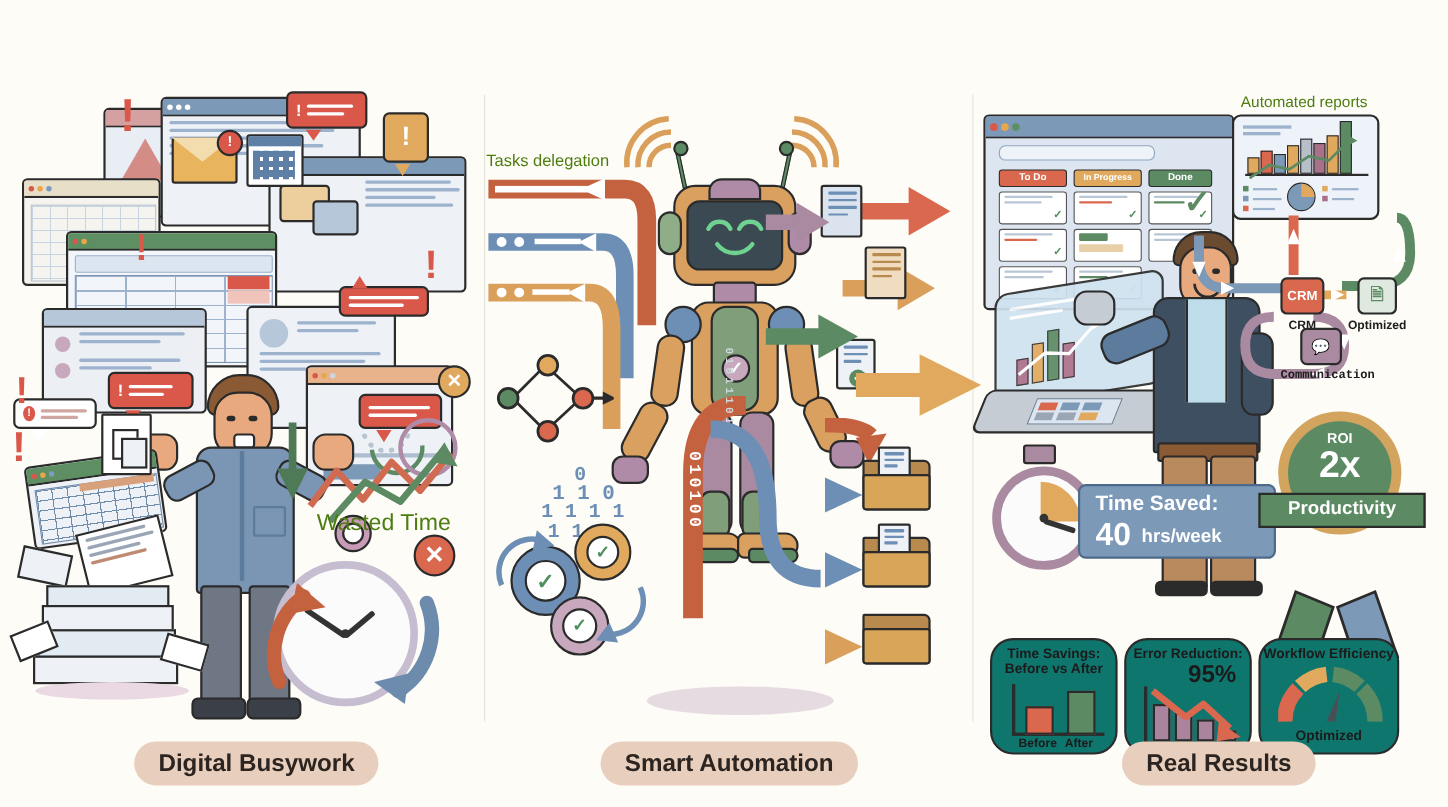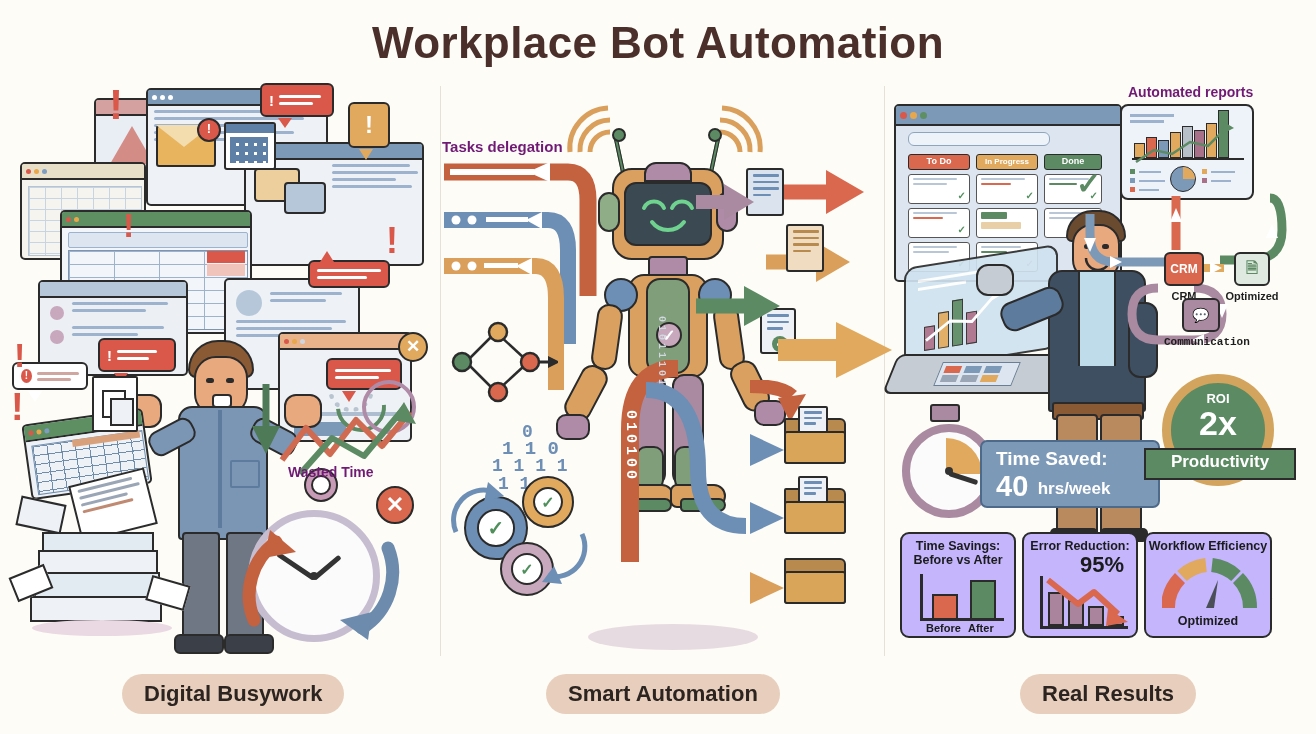--- a/index.html
+++ b/index.html
@@ -54,21 +54,21 @@
 
   .excl{position:absolute;color:#d9584a;font-weight:bold;line-height:.9;}
 
   
   .tri-warn{position:absolute;width:0;height:0;border-left:22px solid transparent;border-right:22px solid transparent;border-bottom:38px solid #d48c86;}
   .paper{position:absolute;background:#fff;border:2px solid #2b2b2b;box-sizing:border-box;}
 
   .clockface{position:absolute;border-radius:50%;background:#fbfbfb;border:7px solid #c6bdd0;box-sizing:border-box;}
   .hand{position:absolute;background:#333;transform-origin:left center;border-radius:2px;}
 
-  .label-dark{position:absolute;color:#701a75;font-weight:bold;}
+  .label-dark{position:absolute;color:#4d7c0f;font-weight:normal;}
 
   .circx{position:absolute;border-radius:50%;background:#e0a95e;border:2px solid #2b2b2b;color:#fff;font-weight:bold;text-align:center;box-sizing:border-box;}
 
   
   .rb{position:absolute;box-sizing:border-box;border:2.5px solid #2b2b2b;}
   .shadow{position:absolute;border-radius:50%;background:#e7dbe2;}
 
   .gear{position:absolute;border-radius:50%;border:2.5px solid #2b2b2b;box-sizing:border-box;display:flex;align-items:center;justify-content:center;}
   .gear .inner{width:56%;height:56%;border-radius:50%;background:#fff;border:2px solid #2b2b2b;display:flex;align-items:center;justify-content:center;color:#4f8f5b;font-weight:bold;}
 
@@ -83,37 +83,36 @@
 
   
   .kancol{position:absolute;border-radius:3px;color:#fff;font-size:9px;font-weight:bold;text-align:center;border:1.5px solid #2b2b2b;box-sizing:border-box;line-height:13px;}
   .kcard{position:absolute;background:#fff;border:1.5px solid #555;border-radius:3px;box-sizing:border-box;}
   .kcard .kl{height:2px;background:#b9c6d6;margin:3px 4px;border-radius:1px;}
   .check{color:#4f8f5b;font-weight:bold;}
 
   .node{position:absolute;border-radius:6px;border:2.5px solid #2b2b2b;box-sizing:border-box;display:flex;align-items:center;justify-content:center;color:#fff;font-weight:bold;font-size:12px;}
   .nodelbl{position:absolute;font-size:11px;font-weight:bold;color:#1d1d1d;text-align:center;white-space:nowrap;}
 
-  .statcard{position:absolute;background:#c4b5fd;border:2.5px solid #2b2b2b;border-radius:9px;box-sizing:border-box;}
+  .statcard{position:absolute;background:#0f766e;border:2.5px solid #2b2b2b;border-radius:21px;box-sizing:border-box;margin-top:48px;}
   .stat-title{font-size:12.5px;font-weight:bold;color:#1b1b1b;text-align:center;line-height:14px;padding-top:5px;}
   .axis{position:absolute;background:#2b2b2b;}
   .bar2{position:absolute;border:2px solid #2b2b2b;box-sizing:border-box;}
   .bname{position:absolute;font-size:11px;font-weight:bold;color:#1b1b1b;}
   .medal{position:absolute;border-radius:50%;background:#5b8a63;border:9px solid #d2a45e;box-sizing:border-box;text-align:center;color:#fff;}
 
   .ts-badge{position:absolute;background:#7d99b8;border:2.5px solid #4e6a8a;border-radius:7px;box-sizing:border-box;color:#fff;}
 
   .person{position:absolute;}
 </style>
 </head>
 <body>
 
 <div class="stage">
 
-  <div class="title">Workplace Bot Automation</div>
 
   <div class="divider" style="left:440px;"></div>
   <div class="divider" style="left:884px;"></div>
 
   <div class="panel" id="panel-left">
 
     <div class="win" style="left:86px;top:18px;width:150px;height:100px;background:#e9eef5;">
       <div class="bar" style="background:#d4a0a0;"></div>
       <div class="tri-warn" style="left:14px;top:26px;border-bottom-color:#d48c86;"></div>
       <div class="line" style="margin-left:70px;width:60px;"></div>
@@ -344,21 +343,21 @@
       <div class="hand" style="left:50%;top:50%;width:44px;height:5px;transform:rotate(214deg);"></div>
       <div class="hand" style="left:50%;top:50%;width:34px;height:5px;transform:rotate(320deg);"></div>
       <div style="position:absolute;left:50%;top:50%;width:8px;height:8px;margin:-4px 0 0 -4px;border-radius:50%;background:#333;"></div>
     </div>
     <svg style="position:absolute;left:232px;top:420px;" width="162" height="156">
       <path d="M14,120 A66,66 0 0 1 36,42" fill="none" stroke="#c4613f" stroke-width="13" stroke-linecap="round"></path>
       <polygon points="30,30 56,52 24,58" fill="#c4613f"></polygon>
       <path d="M148,48 A66,66 0 0 1 122,128" fill="none" stroke="#6c8bad" stroke-width="13" stroke-linecap="round"></path>
       <polygon points="128,140 100,120 132,112" fill="#6c8bad"></polygon>
     </svg>
-    <div class="label-dark" style="left:280px;top:384px;font-size:14px;">Wasted Time</div>
+    <div class="label-dark" style="left:280px;top:384px;font-size:21px;">Wasted Time</div>
     <div class="circx" style="left:368px;top:406px;width:38px;height:38px;background:#d9684f;border-radius:50%;font-size:22px;line-height:34px;">✕</div>
     <div class="circx" style="left:390px;top:252px;width:30px;height:30px;font-size:17px;line-height:26px;">✕</div>
   </div>
 
   <div class="panel" id="panel-mid">
 
     <div class="label-dark" style="left:2px;top:58px;font-size:15px;">Tasks delegation</div>
 
     <svg style="position:absolute;left:0;top:76px;" width="200" height="140">
       <path d="M4,16 H128 Q148,16 148,44 V140" fill="none" stroke="#c4613f" stroke-width="17" stroke-linecap="butt"></path>

